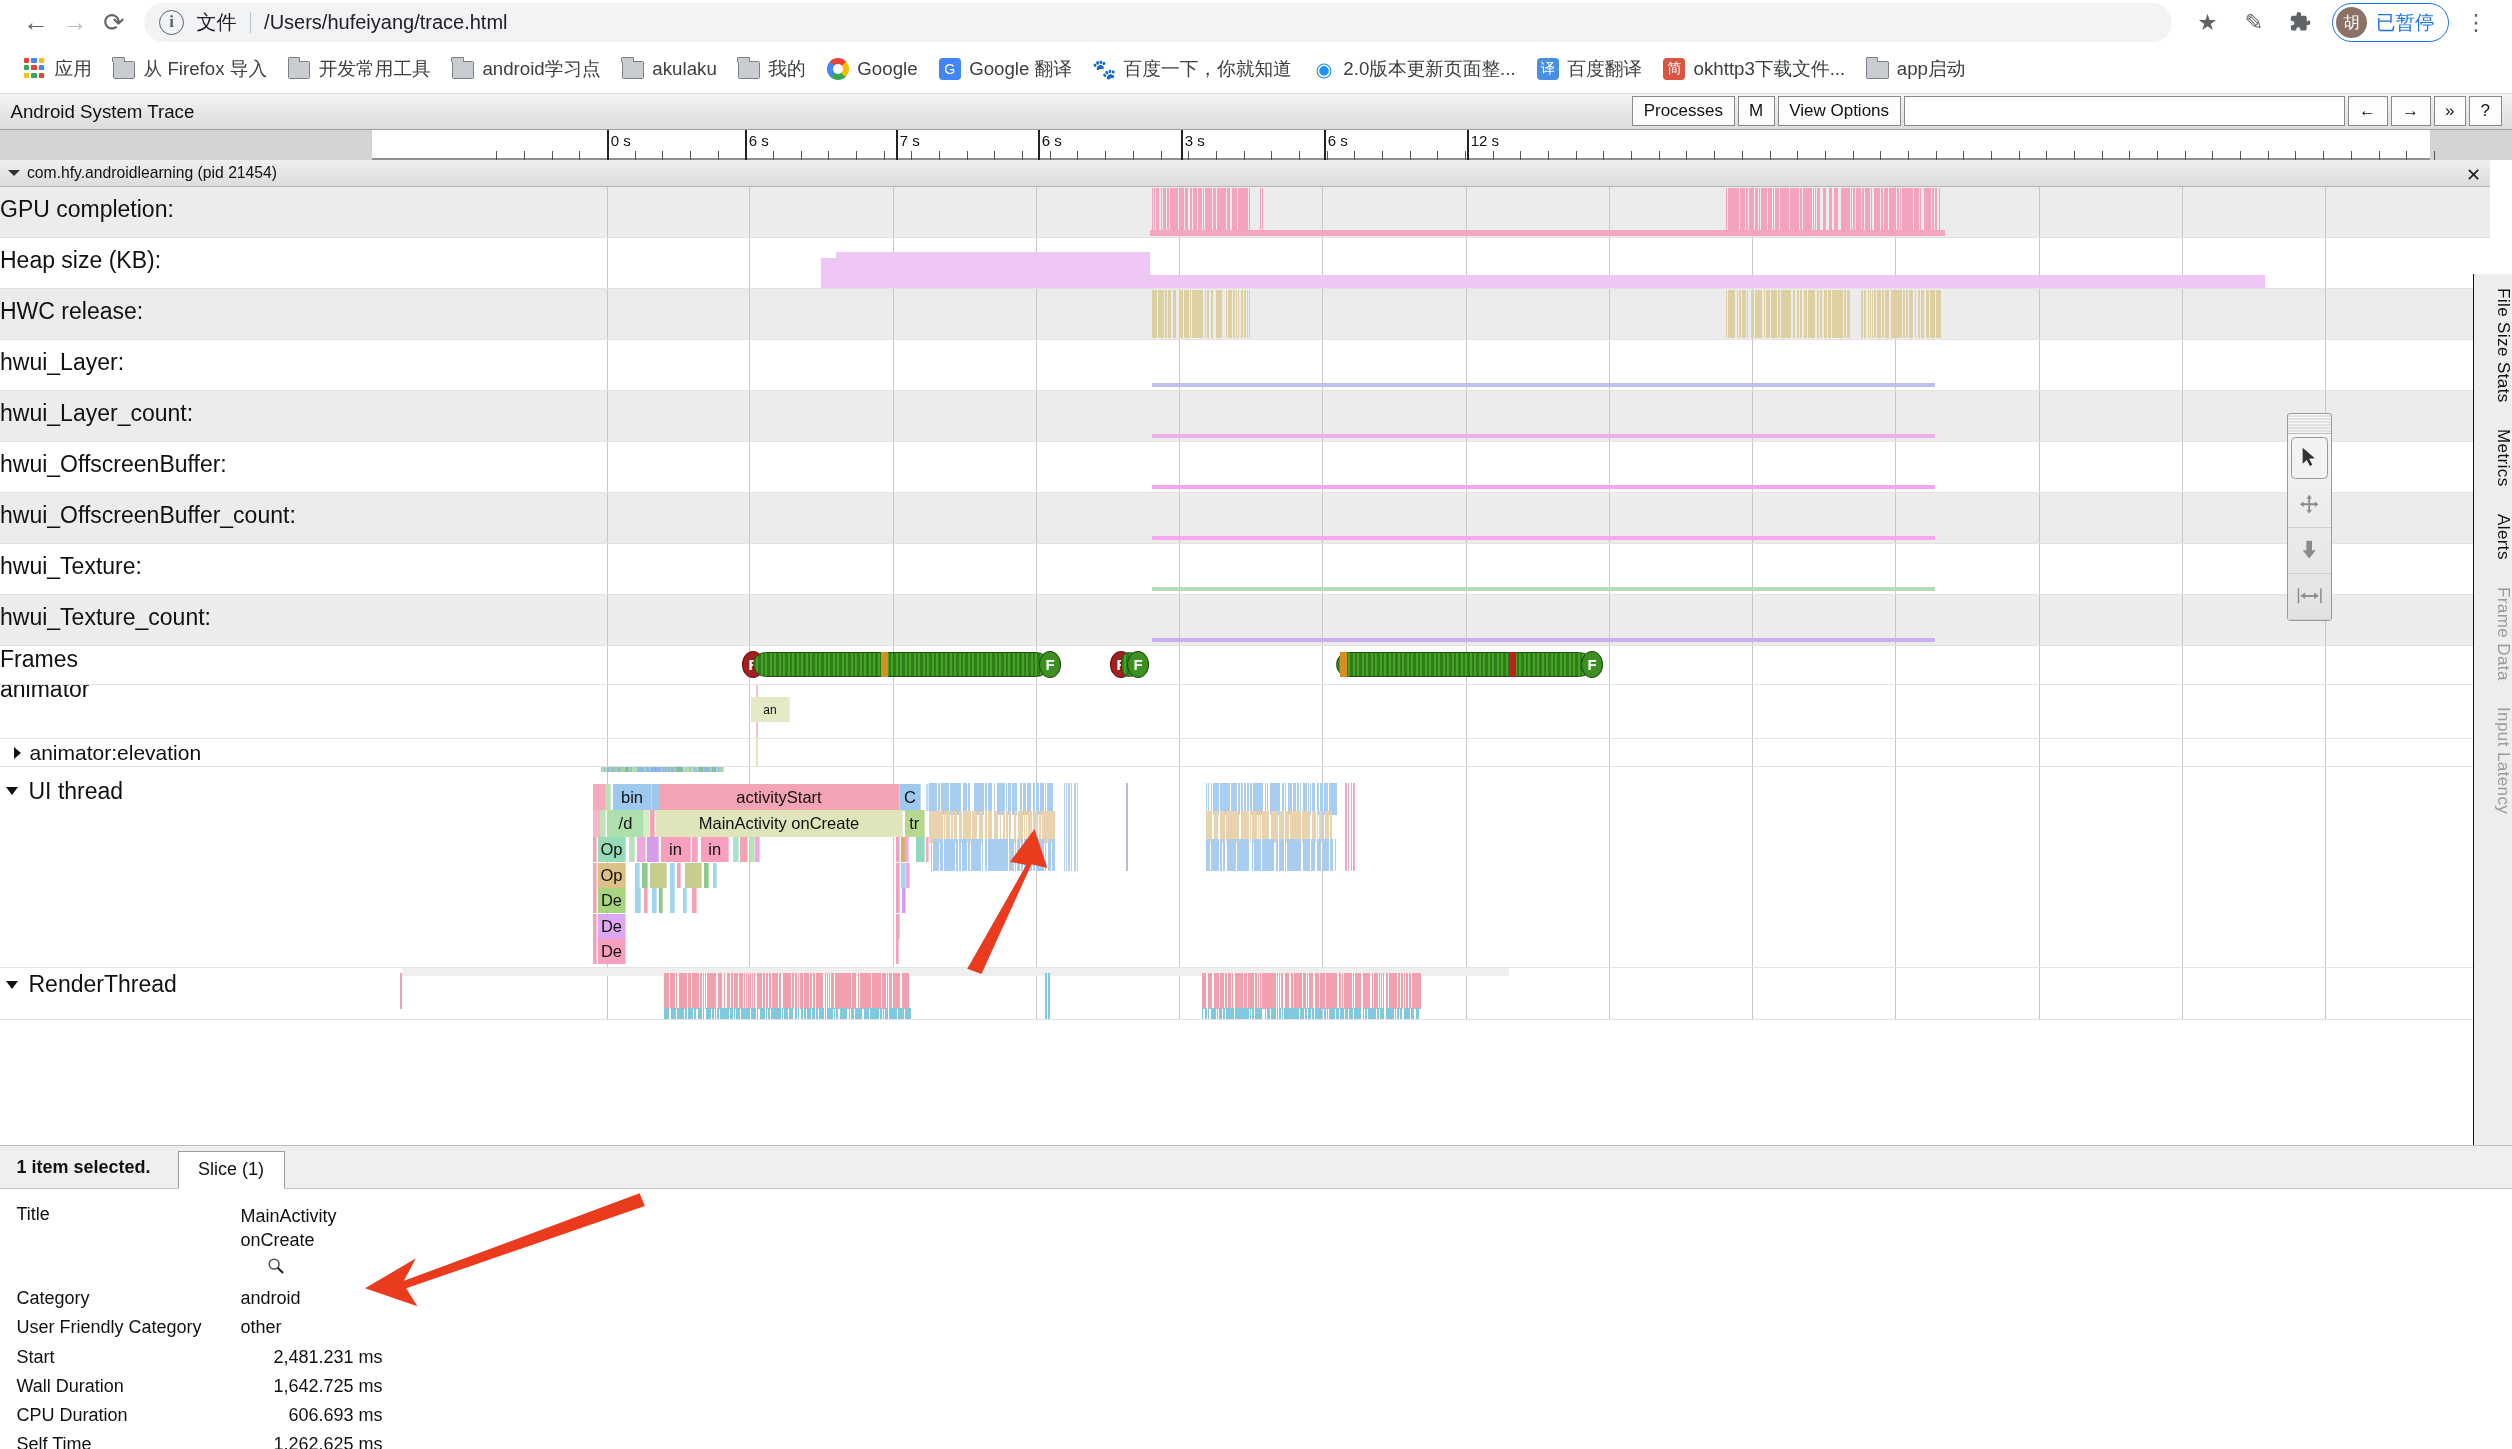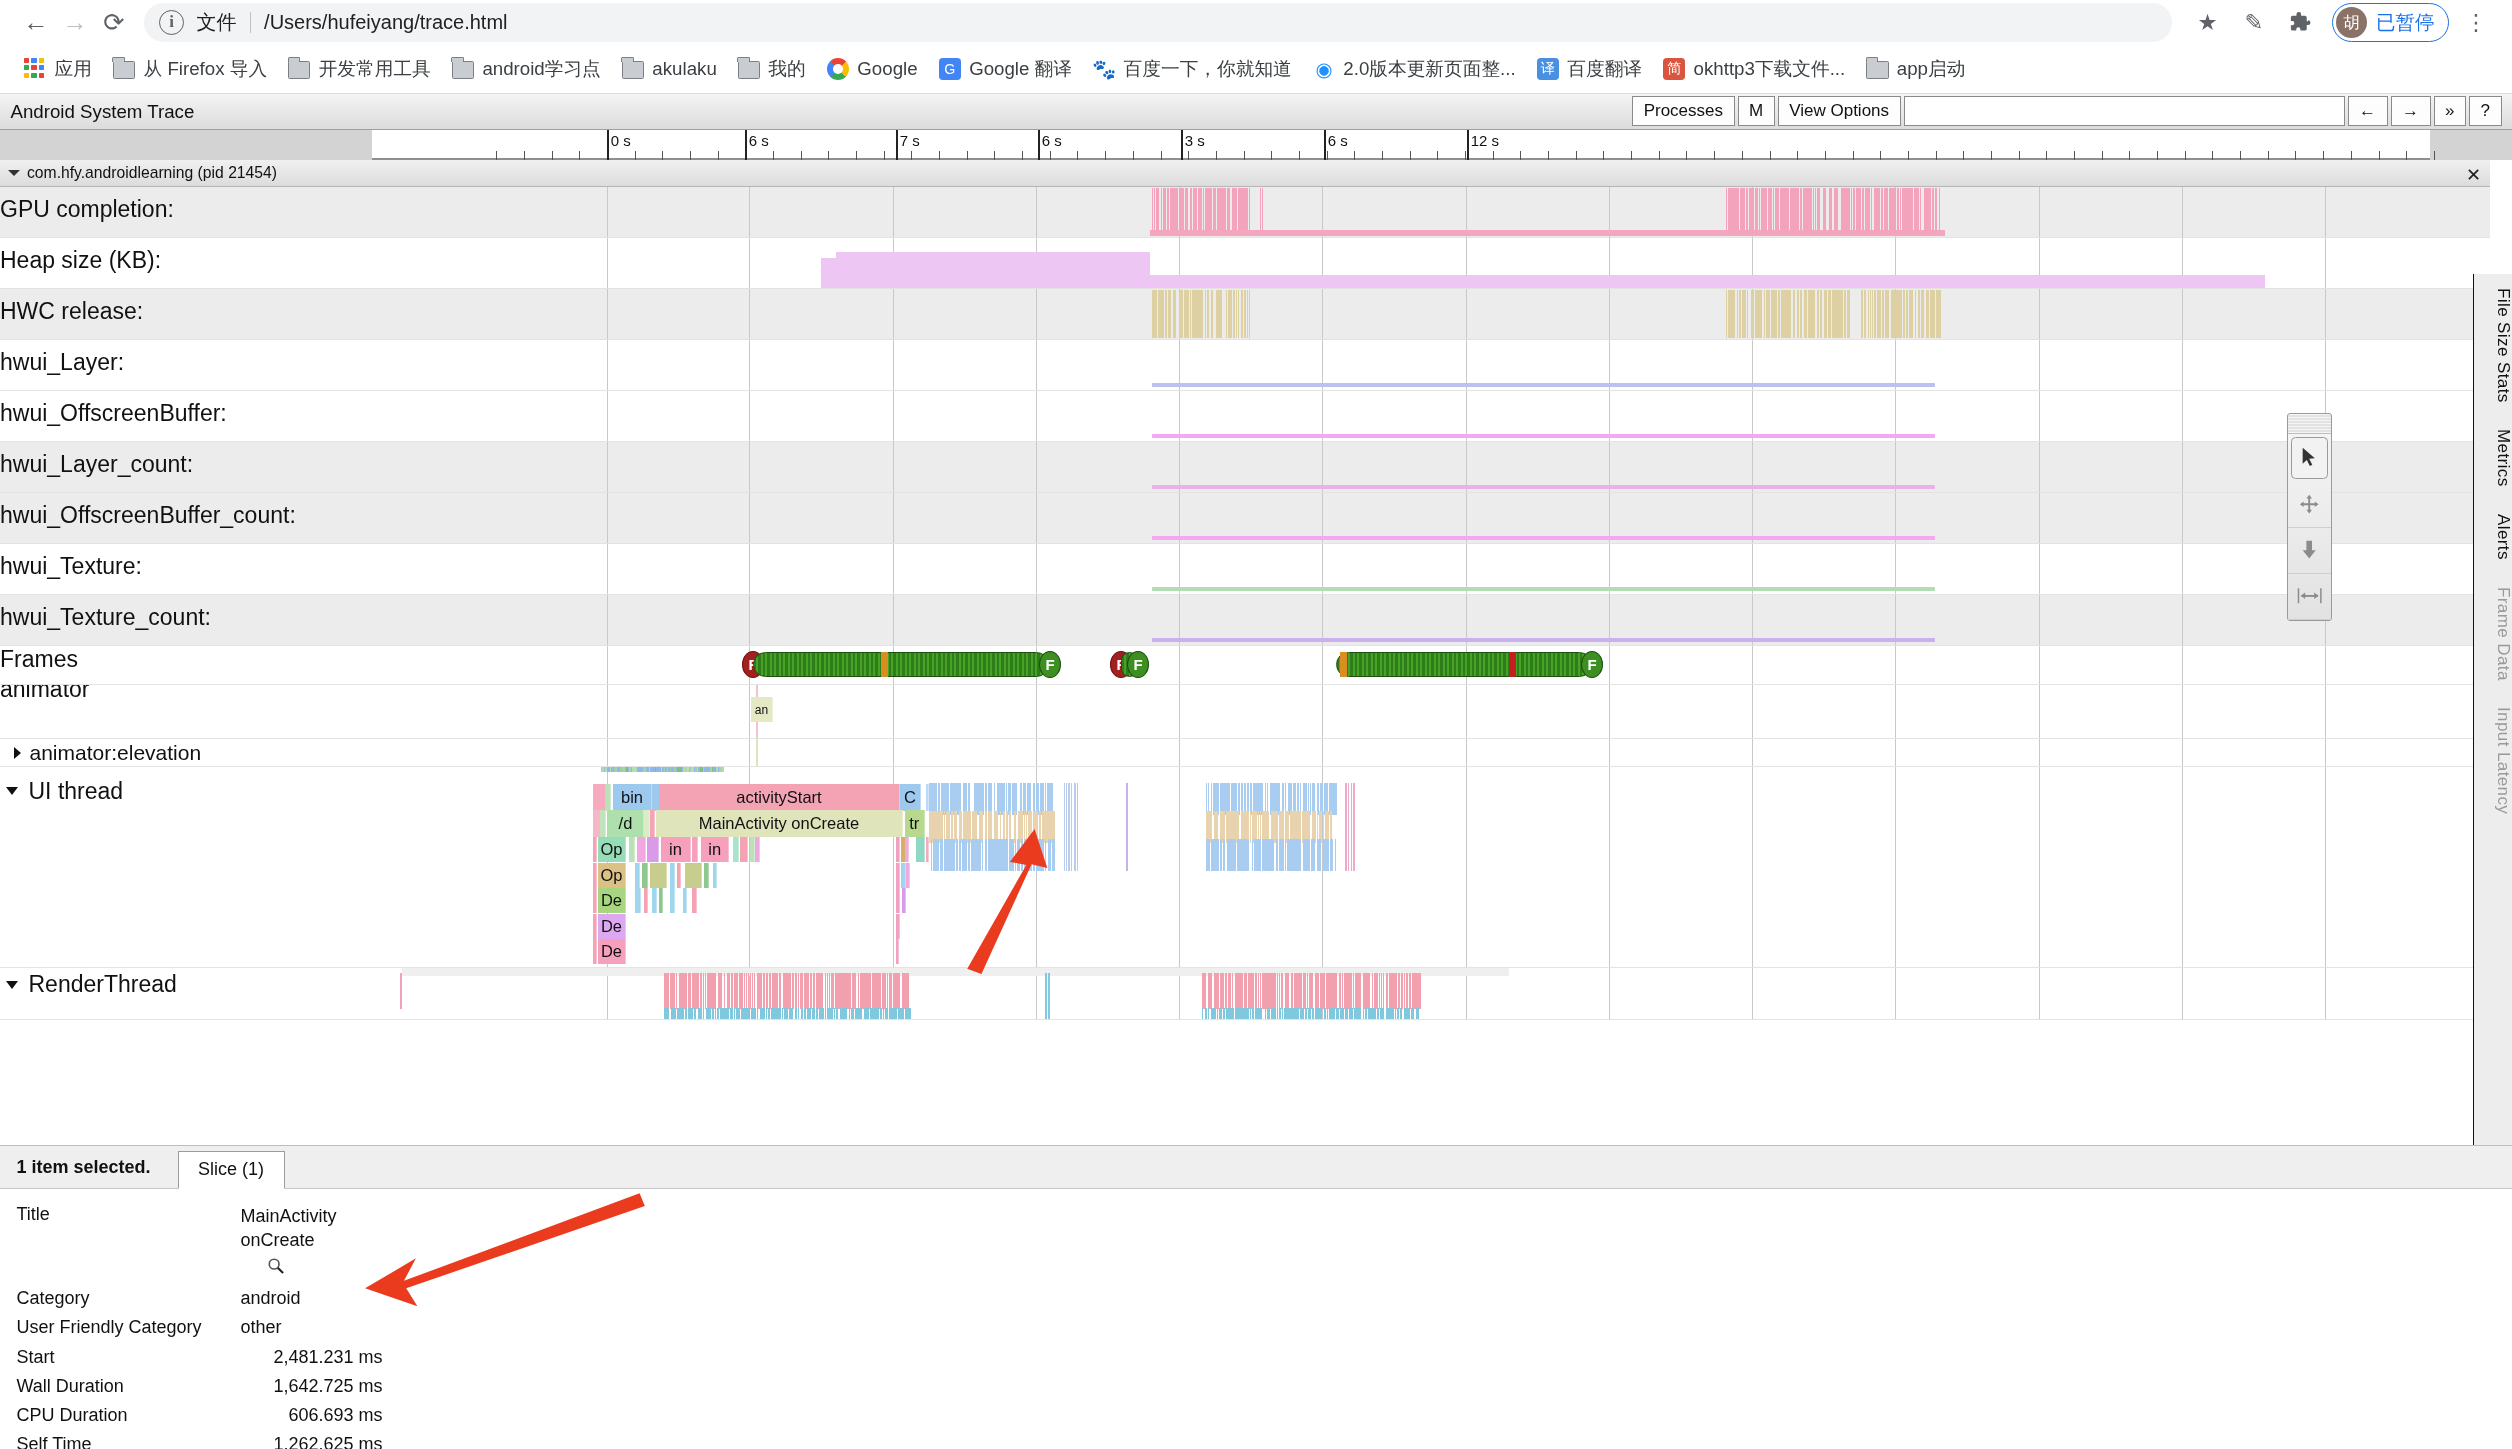--- a/index.html
+++ b/index.html
@@ -942,56 +942,56 @@
             <div class="divider-v" style="left: 1094px;"></div>
             <div class="divider-v" style="left: 1237px;"></div>
             <div class="divider-v" style="left: 1380px;"></div>
             <div class="divider-v" style="left: 1523px;"></div>
             <div class="divider-v" style="left: 1667px;"></div>
             <div class="divider-v" style="left: 1810px;"></div>
             <div class="divider-v" style="left: 1953px;"></div>
             <div class="hline" style="left: 780px; width: 783px; bottom: 3px; background: rgb(185, 194, 240);"></div>
           </div>
         </div>
+        <div class="row alt" style="height: 51px;">
+          <div class="row-label" style="top: 9px;">hwui_Layer_count:</div>
+          <div class="row-canvas">
+            <div class="divider-v" style="left: 235px;"></div>
+            <div class="divider-v" style="left: 377px;"></div>
+            <div class="divider-v" style="left: 521px;"></div>
+            <div class="divider-v" style="left: 664px;"></div>
+            <div class="divider-v" style="left: 807px;"></div>
+            <div class="divider-v" style="left: 950px;"></div>
+            <div class="divider-v" style="left: 1094px;"></div>
+            <div class="divider-v" style="left: 1237px;"></div>
+            <div class="divider-v" style="left: 1380px;"></div>
+            <div class="divider-v" style="left: 1523px;"></div>
+            <div class="divider-v" style="left: 1667px;"></div>
+            <div class="divider-v" style="left: 1810px;"></div>
+            <div class="divider-v" style="left: 1953px;"></div>
+            <div class="hline" style="left: 780px; width: 783px; bottom: 3px; background: rgb(236, 178, 232);"></div>
+          </div>
+        </div>
         <div class="row plain" style="height: 51px;">
           <div class="row-label" style="top: 9px;">hwui_OffscreenBuffer:</div>
           <div class="row-canvas">
             <div class="divider-v" style="left: 235px;"></div>
             <div class="divider-v" style="left: 377px;"></div>
             <div class="divider-v" style="left: 521px;"></div>
             <div class="divider-v" style="left: 664px;"></div>
             <div class="divider-v" style="left: 807px;"></div>
             <div class="divider-v" style="left: 950px;"></div>
             <div class="divider-v" style="left: 1094px;"></div>
             <div class="divider-v" style="left: 1237px;"></div>
             <div class="divider-v" style="left: 1380px;"></div>
             <div class="divider-v" style="left: 1523px;"></div>
             <div class="divider-v" style="left: 1667px;"></div>
             <div class="divider-v" style="left: 1810px;"></div>
             <div class="divider-v" style="left: 1953px;"></div>
             <div class="hline" style="left: 780px; width: 783px; bottom: 3px; background: rgb(245, 168, 239);"></div>
-          </div>
-        </div>
-        <div class="row alt" style="height: 51px;">
-          <div class="row-label" style="top: 9px;">hwui_Layer_count:</div>
-          <div class="row-canvas">
-            <div class="divider-v" style="left: 235px;"></div>
-            <div class="divider-v" style="left: 377px;"></div>
-            <div class="divider-v" style="left: 521px;"></div>
-            <div class="divider-v" style="left: 664px;"></div>
-            <div class="divider-v" style="left: 807px;"></div>
-            <div class="divider-v" style="left: 950px;"></div>
-            <div class="divider-v" style="left: 1094px;"></div>
-            <div class="divider-v" style="left: 1237px;"></div>
-            <div class="divider-v" style="left: 1380px;"></div>
-            <div class="divider-v" style="left: 1523px;"></div>
-            <div class="divider-v" style="left: 1667px;"></div>
-            <div class="divider-v" style="left: 1810px;"></div>
-            <div class="divider-v" style="left: 1953px;"></div>
-            <div class="hline" style="left: 780px; width: 783px; bottom: 3px; background: rgb(236, 178, 232);"></div>
           </div>
         </div>
         <div class="row alt" style="height: 51px;">
           <div class="row-label" style="top: 9px;">hwui_OffscreenBuffer_count:</div>
           <div class="row-canvas">
             <div class="divider-v" style="left: 235px;"></div>
             <div class="divider-v" style="left: 377px;"></div>
             <div class="divider-v" style="left: 521px;"></div>
             <div class="divider-v" style="left: 664px;"></div>
             <div class="divider-v" style="left: 807px;"></div>
@@ -1083,21 +1083,21 @@
             <div class="divider-v" style="left: 807px;"></div>
             <div class="divider-v" style="left: 950px;"></div>
             <div class="divider-v" style="left: 1094px;"></div>
             <div class="divider-v" style="left: 1237px;"></div>
             <div class="divider-v" style="left: 1380px;"></div>
             <div class="divider-v" style="left: 1523px;"></div>
             <div class="divider-v" style="left: 1667px;"></div>
             <div class="divider-v" style="left: 1810px;"></div>
             <div class="divider-v" style="left: 1953px;"></div>
             <div class="bar" style="left: 384px; top: 0px; width: 2.2px; height: 100%; background: rgb(242, 195, 205);"></div>
-            <div class="slice" style="left: 379px; top: 12px; width: 22px; height: 25.4px; background: rgb(228, 232, 196); font-size: 12px;">an</div>
+            <div class="slice" style="left: 379px; top: 12px; width: 39px; height: 25.4px; background: rgb(228, 232, 196); font-size: 12px;">an</div>
           </div>
         </div>
         <div class="row plain" style="height: 28px;">
           <div style="position: absolute; left: 13.5px; top: 1.5px; display: flex; align-items: center;">
             <div style="width: 0px; height: 0px; border-top: 6px solid transparent; border-bottom: 6px solid transparent; border-left: 7.5px solid rgb(17, 17, 17); margin-right: 9px;"></div>
             <div style="font-size: 21px; color: rgb(17, 17, 17);">animator:elevation</div>
           </div>
           <div class="row-canvas">
             <div class="divider-v" style="left: 235px;"></div>
             <div class="divider-v" style="left: 377px;"></div>

